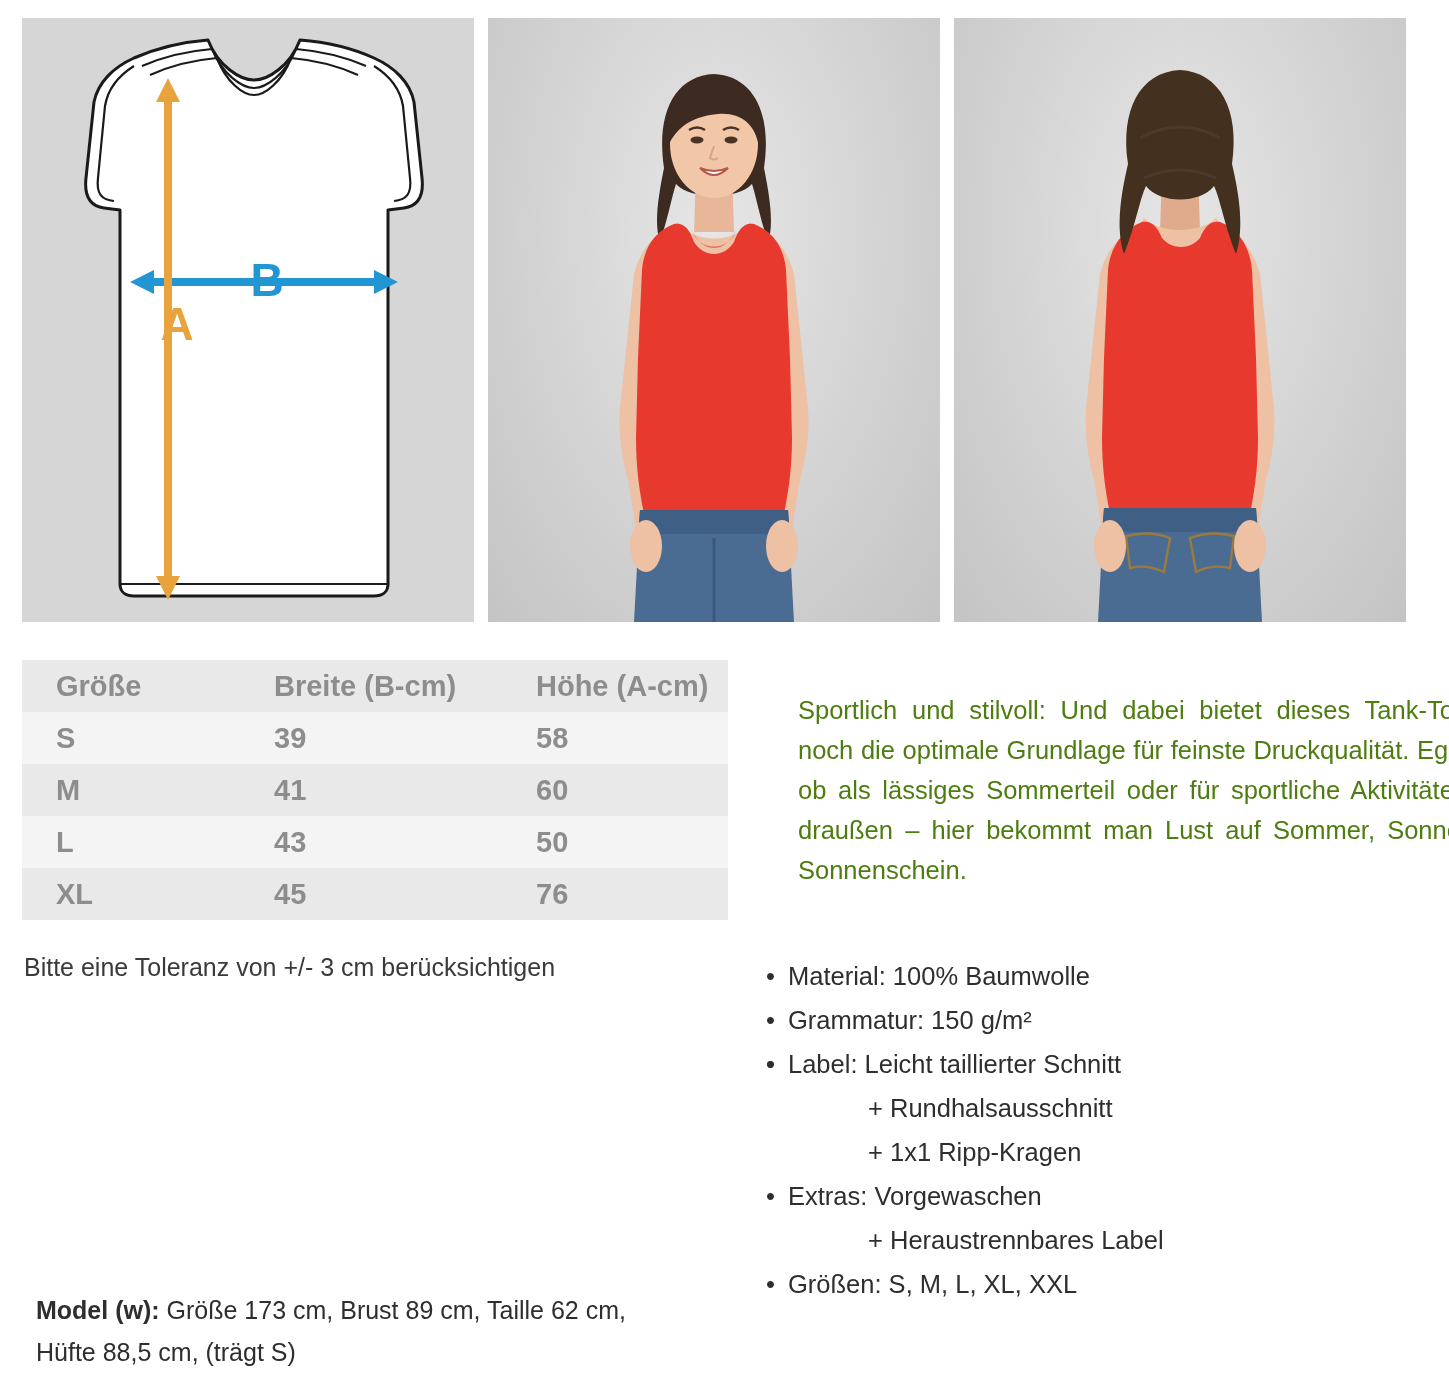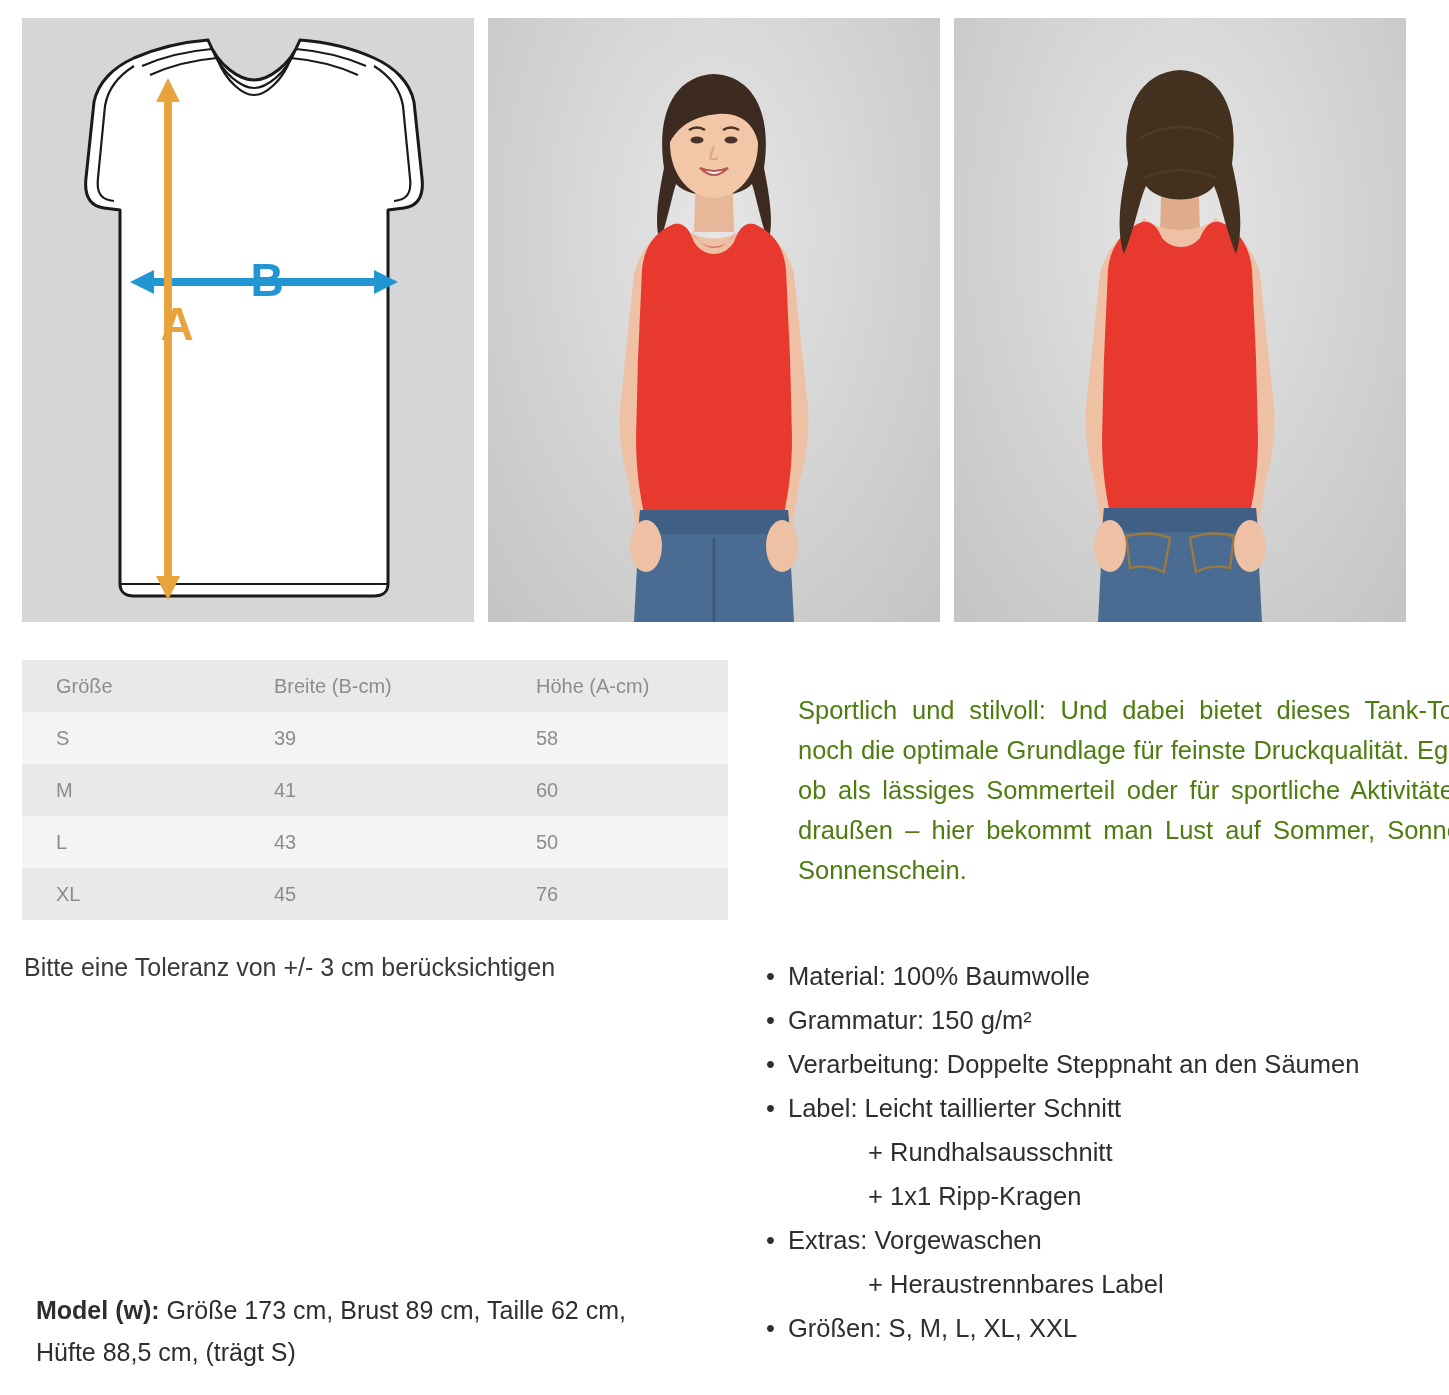--- a/index.html
+++ b/index.html
@@ -56,23 +56,23 @@
 
   
   table.size-table {
     border-collapse: collapse;
     width: 706px;
     table-layout: fixed;
   }
   table.size-table th,
   table.size-table td {
     text-align: left;
-    font-size: 20px;
+    font-size: 29px;
     color: #8d8d8d;
-    font-weight: normal;
+    font-weight: bold;
     padding: 12px 0 12px 34px;
     height: 28px;
     line-height: 28px;
   }
   table.size-table th { color: #8d8d8d; }
   table.size-table col.c1 { width: 218px; }
   table.size-table col.c2 { width: 262px; }
   table.size-table col.c3 { width: 226px; }
   table.size-table tr.row-odd  { background: #e9e9e9; }
   table.size-table tr.row-even { background: #f4f4f4; }
@@ -298,21 +298,20 @@
       <li>
         <span class="bullet">•</span>
         <span>Material: 100% Baumwolle</span>
       </li>
       <li>
         <span class="bullet">•</span>
         <span>Grammatur: 150 g/m²</span>
       </li>
       <li>
         <span class="bullet">•</span>
-        <span>Verarbeitung: Doppelte Steppnaht an den Säumen</span>
       </li>
       <li>
         <span class="bullet">•</span>
         <span>Label: Leicht taillierter Schnitt</span>
         <span class="sub">+ Rundhalsausschnitt</span>
         <span class="sub">+ 1x1 Ripp-Kragen</span>
       </li>
       <li>
         <span class="bullet">•</span>
         <span>Extras: Vorgewaschen</span>

